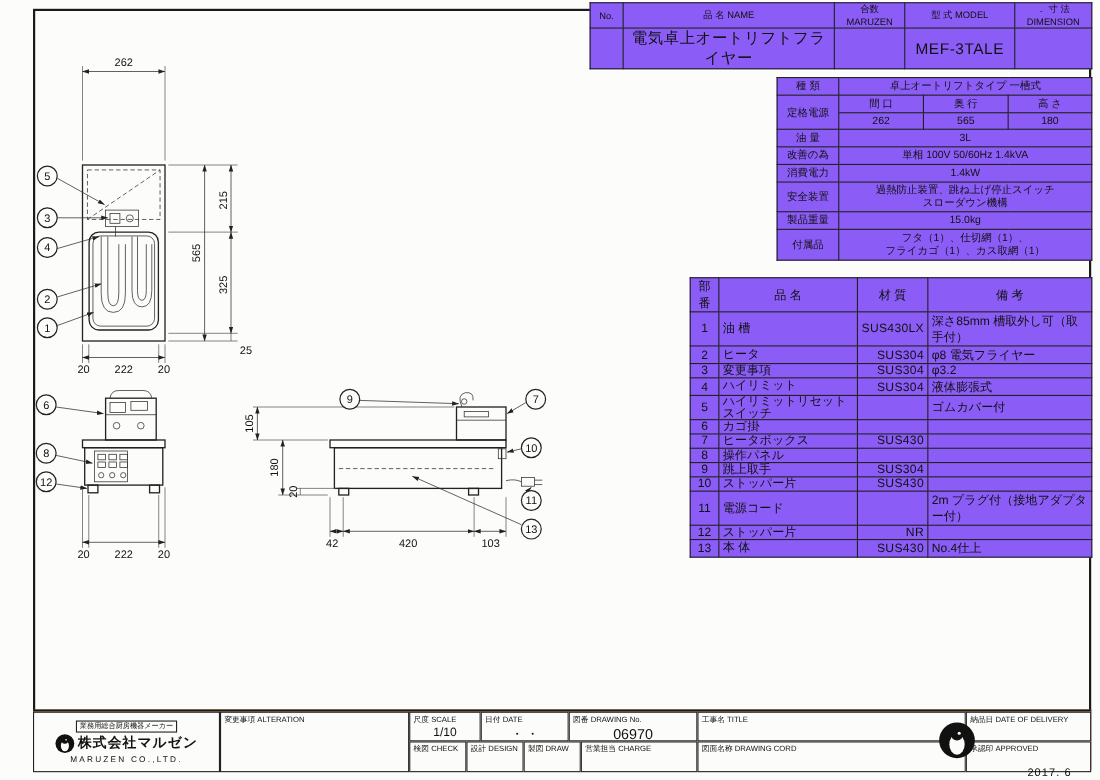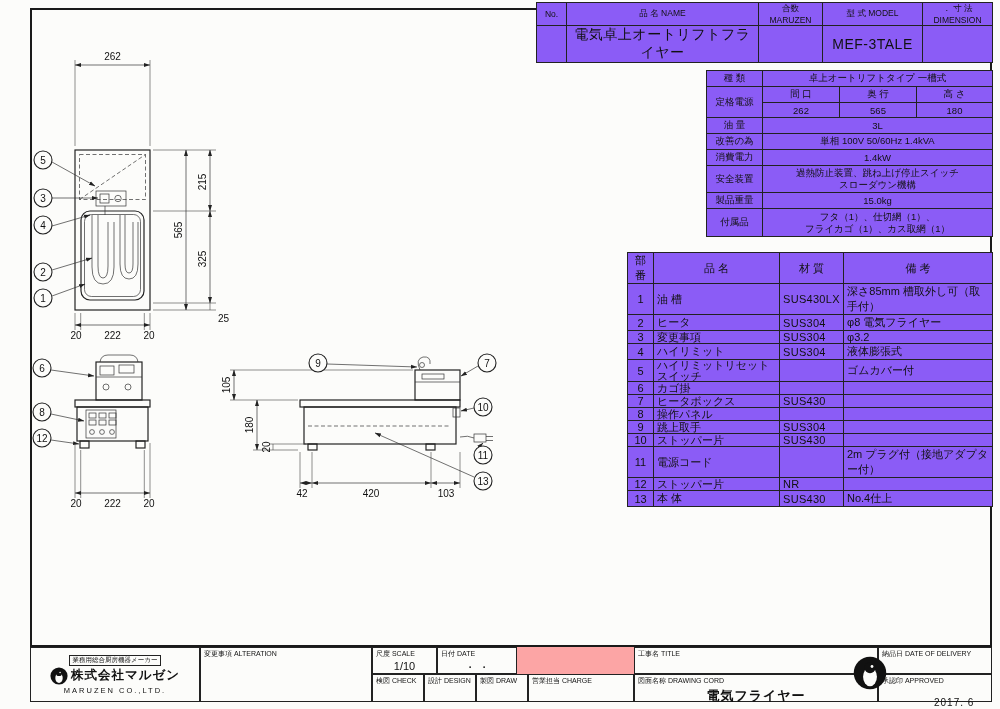--- a/index.html
+++ b/index.html
@@ -19,29 +19,29 @@
   .spec{position:absolute;left:706px;top:70px;width:286px}
   .spec td{font-size:9.5px;text-align:center;vertical-align:middle;padding:1px 2px;height:15px}
   .spec td.ml{white-space:pre-line;line-height:12px}
 
   
   .parts{position:absolute;left:627px;top:252px;width:365px}
   .parts td{font-size:11px;vertical-align:middle;height:13px;padding:0 3px}
   .parts .hd{text-align:center;height:15px}
   .parts .c-no{text-align:center;padding:0}
   .parts .c-name{text-align:left;white-space:pre-line;line-height:10.5px}
-  .parts .c-mat{text-align:left;letter-spacing:.3px}
+  .parts .c-mat{text-align:right;letter-spacing:.3px}
   .parts .c-note{text-align:left}
 
   
   .notes{position:absolute;left:630px;top:456px;font-size:10px;line-height:15px}
   .notes .indent{padding-left:30px}
 
   
-  .tblock{position:absolute;left:30px;top:645px;width:962px;height:55px;border-top:2px solid #1a1a1a;background:#fca5a5}
+  .tblock{position:absolute;left:30px;top:645px;width:962px;height:55px;border-top:2px solid #1a1a1a;background:#a16207}
   .tb{position:absolute;border:1px solid #222;background:#fcfcfa}
   .tb .cl{display:block;font-size:7px;text-align:left;padding:1px 3px 0;color:#111;white-space:nowrap}
   .tb .cv{display:block;text-align:center;font-size:11px;margin-top:1px}
   .tb .cv.big{font-size:13px}
   .tb .cv.bold{font-weight:bold;font-size:13px;letter-spacing:1px}
   .logo-cell{display:flex;flex-direction:column;align-items:center;justify-content:center;gap:1px}
   .tagline{border:1px solid #222;font-size:6.5px;padding:0 3px;white-space:nowrap}
   .corp{display:flex;align-items:center;gap:3px;font-weight:bold;font-size:12.5px;letter-spacing:1px;white-space:nowrap}
   .corp-en{font-size:7.5px;letter-spacing:2px;white-space:nowrap}
   .stamp{position:absolute;left:823px;top:9px;z-index:3}
@@ -450,41 +450,44 @@
       <span class="cl">変更事項 ALTERATION</span>
     </div>
     <div class="tb" style="left:342px;top:0;width:65px;height:27px">
       <span class="cl">尺度 SCALE</span>
       <span class="cv">1/10</span>
     </div>
     <div class="tb" style="left:407px;top:0;width:80px;height:27px">
       <span class="cl">日付 DATE</span>
       <span class="cv">・      ・</span>
     </div>
+    <div class="tb" style="left:487px;top:0;width:117px;height:27px">
+      <span class="cl">図番 DRAWING No.</span>
+      <span class="cv big">06970</span>
+    </div>
     <div class="tb" style="left:604px;top:0;width:244px;height:27px">
       <span class="cl">工事名 TITLE</span>
     </div>
     <div class="tb" style="left:848px;top:0;width:114px;height:27px">
       <span class="cl">納品日 DATE OF DELIVERY</span>
     </div>
     <div class="tb" style="left:342px;top:27px;width:52px;height:28px">
       <span class="cl">検図 CHECK</span>
     </div>
     <div class="tb" style="left:394px;top:27px;width:52px;height:28px">
       <span class="cl">設計 DESIGN</span>
     </div>
     <div class="tb" style="left:446px;top:27px;width:52px;height:28px">
       <span class="cl">製図 DRAW</span>
     </div>
     <div class="tb" style="left:498px;top:27px;width:106px;height:28px">
       <span class="cl">営業担当 CHARGE</span>
     </div>
     <div class="tb" style="left:604px;top:27px;width:244px;height:28px">
       <span class="cl">図面名称 DRAWING CORD</span>
-      <span class="cv bold">電気フライヤー</span>
     </div>
     <div class="tb" style="left:848px;top:27px;width:114px;height:28px">
       <span class="cl">承認印 APPROVED</span>
     </div>
     <svg class="stamp" width="34" height="34" viewBox="0 0 22 22">
         <circle cx="11" cy="11" r="10.5" fill="#111"></circle>
         <ellipse cx="11" cy="13.5" rx="4.5" ry="6" fill="#fcfcfa"></ellipse>
         <circle cx="11" cy="7.5" r="3.6" fill="#111"></circle>
         <circle cx="12.3" cy="6.8" r="0.9" fill="#fcfcfa"></circle>
       </svg>

